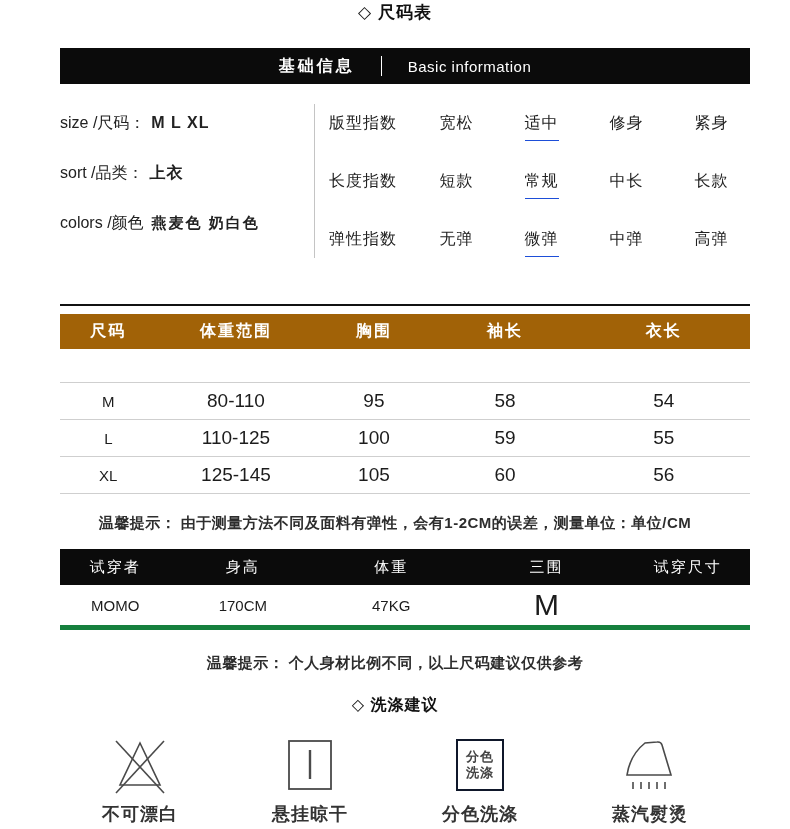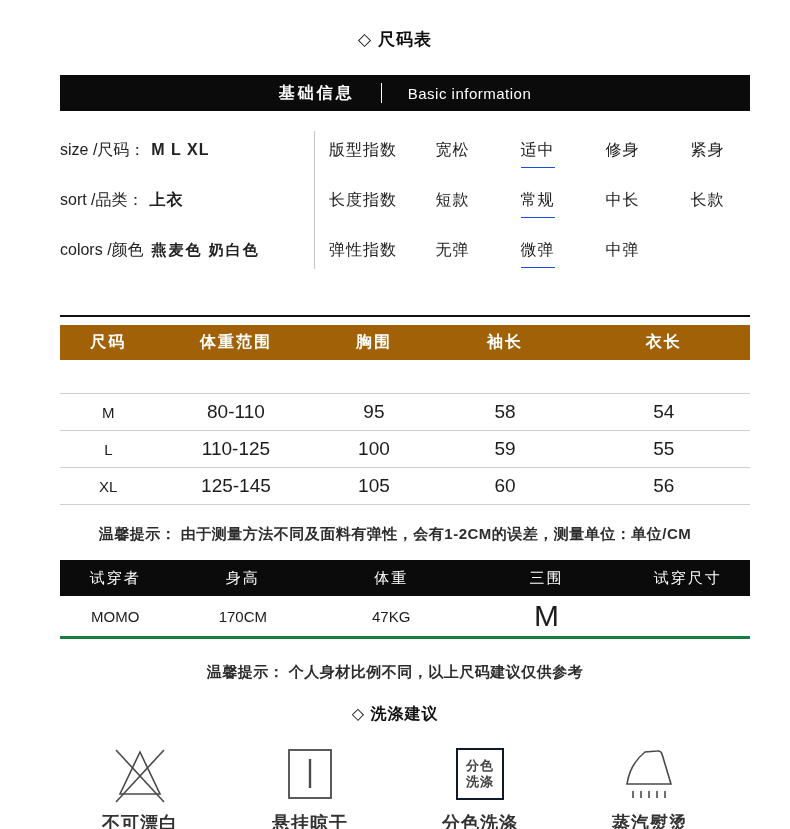--- a/index.html
+++ b/index.html
@@ -2,41 +2,41 @@
 <html><head>
 <meta charset="utf-8">
 <style>
   html,body { margin:0; padding:0; }
   body {
     width:790px; height:829px; background:#ffffff;
     font-family:"Liberation Sans","DejaVu Sans",sans-serif;
     color:#222; overflow:hidden;
   }
   .page-title {
-    text-align:center; padding-top:28px;
+    text-align:center; padding-top:1px;
     font-size:17px; font-weight:bold; letter-spacing:1px; color:#111;
   }
   
   .bar1 {
     margin:24px 40px 0 60px; height:36px; background:#0b0b0b;
     display:flex; align-items:center; justify-content:center; gap:26px; color:#fff;
   }
   .bar1 .cn { font-weight:bold; font-size:16px; letter-spacing:3px; }
   .bar1 .vdiv { width:1px; height:20px; background:#fff; }
   .bar1 .en { font-size:15px; letter-spacing:0.5px; }
 
   
   .basic { display:flex; margin:14px 40px 0 60px; }
   .basic-left { width:254px; }
   .basic-left .brow { height:50px; display:flex; align-items:center; font-size:16px; }
   .basic-left .blabel { color:#222; }
   .basic-left .bvalue { font-weight:bold; margin-left:6px; letter-spacing:1px; }
   .basic-left .brow.colors .bvalue { font-weight:600; font-size:15px; margin-left:8px; letter-spacing:2px; }
   .basic-vdiv { width:1px; background:#c4c4c4; margin:6px 0; }
-  .basic-right { flex:1; display:grid; grid-template-columns:95px 1fr 1fr 1fr 1fr; }
+  .basic-right { flex:1; display:grid; grid-template-columns:95px 1fr 1fr 1fr 1fr;gap:8px; }
   .basic-right .gcell {
     height:50px; display:flex; align-items:center; justify-content:center; font-size:16px;
   }
   .basic-right .glabel { justify-content:flex-start; padding-left:14px; letter-spacing:1px; }
   .opt { display:inline-block; letter-spacing:1px; }
   .opt.sel { border-bottom:1px solid #1d4ed8; padding-bottom:6px; margin-bottom:-8px; }
 
   
   .table1 { margin:40px 40px 0 60px; }
   .table-top-rule { height:2px; background:#111; margin-bottom:8px; }
@@ -61,21 +61,21 @@
   
   .table2 { margin:16px 40px 0 60px; }
   .thead2 {
     height:36px; background:#0b0b0b; color:#fff;
     display:grid; grid-template-columns:16% 21% 22% 23% 18%;
     align-items:center; text-align:center; font-weight:normal; font-size:15px; letter-spacing:2px;
   }
   .trow2 {
     display:grid; grid-template-columns:16% 21% 22% 23% 18%;
     height:40px; align-items:center; text-align:center;
-    border-bottom:3px solid #15803d; font-size:15px; color:#1c1c1c;
+    border-bottom:5px solid #15803d; font-size:15px; color:#1c1c1c;
   }
   .trow2 .big { font-size:30px; font-weight:400; }
 
   .tip2 { margin-top:24px; }
   .wash-title {
     margin-top:22px; text-align:center; font-size:16px; font-weight:bold; color:#111; letter-spacing:1px;
   }
   .wash-row { display:flex; justify-content:space-between; margin:16px 75px 0 75px; }
   .wash-item { width:130px; text-align:center; }
   .wash-glyph { height:66px; display:flex; align-items:center; justify-content:center; }
@@ -146,20 +146,23 @@
     <div class="gcell glabel">弹性指数</div>
     <div class="gcell">
         <span class="opt">无弹</span>
       </div>
     <div class="gcell">
         <span class="opt sel">微弹</span>
       </div>
     <div class="gcell">
         <span class="opt">中弹</span>
       </div>
+    <div class="gcell">
+        <span class="opt">高弹</span>
+      </div>
   </div>
 </div>
 
 <div class="table1">
   <div class="table-top-rule"></div>
   <div class="thead">
     <div>尺码</div>
     <div>体重范围</div>
     <div>胸围</div>
     <div>袖长</div>

